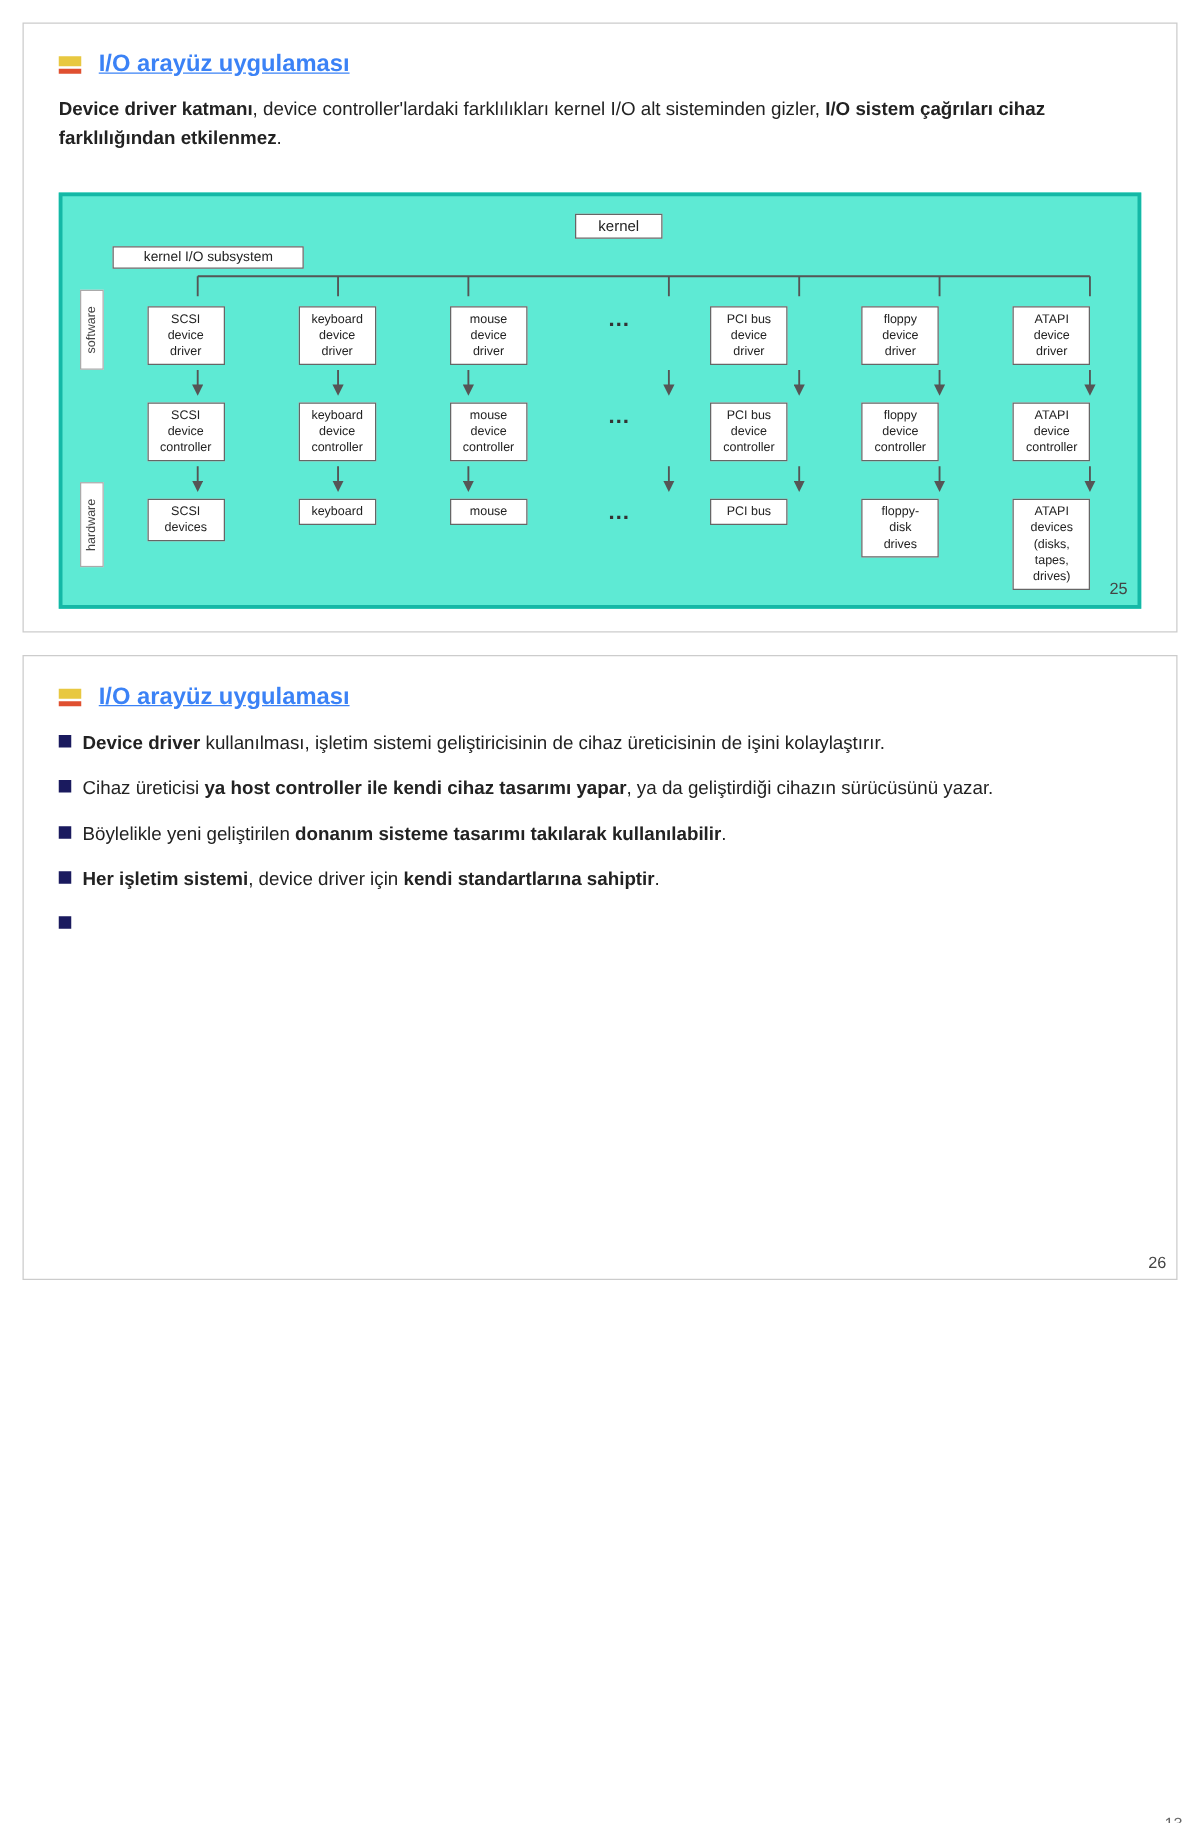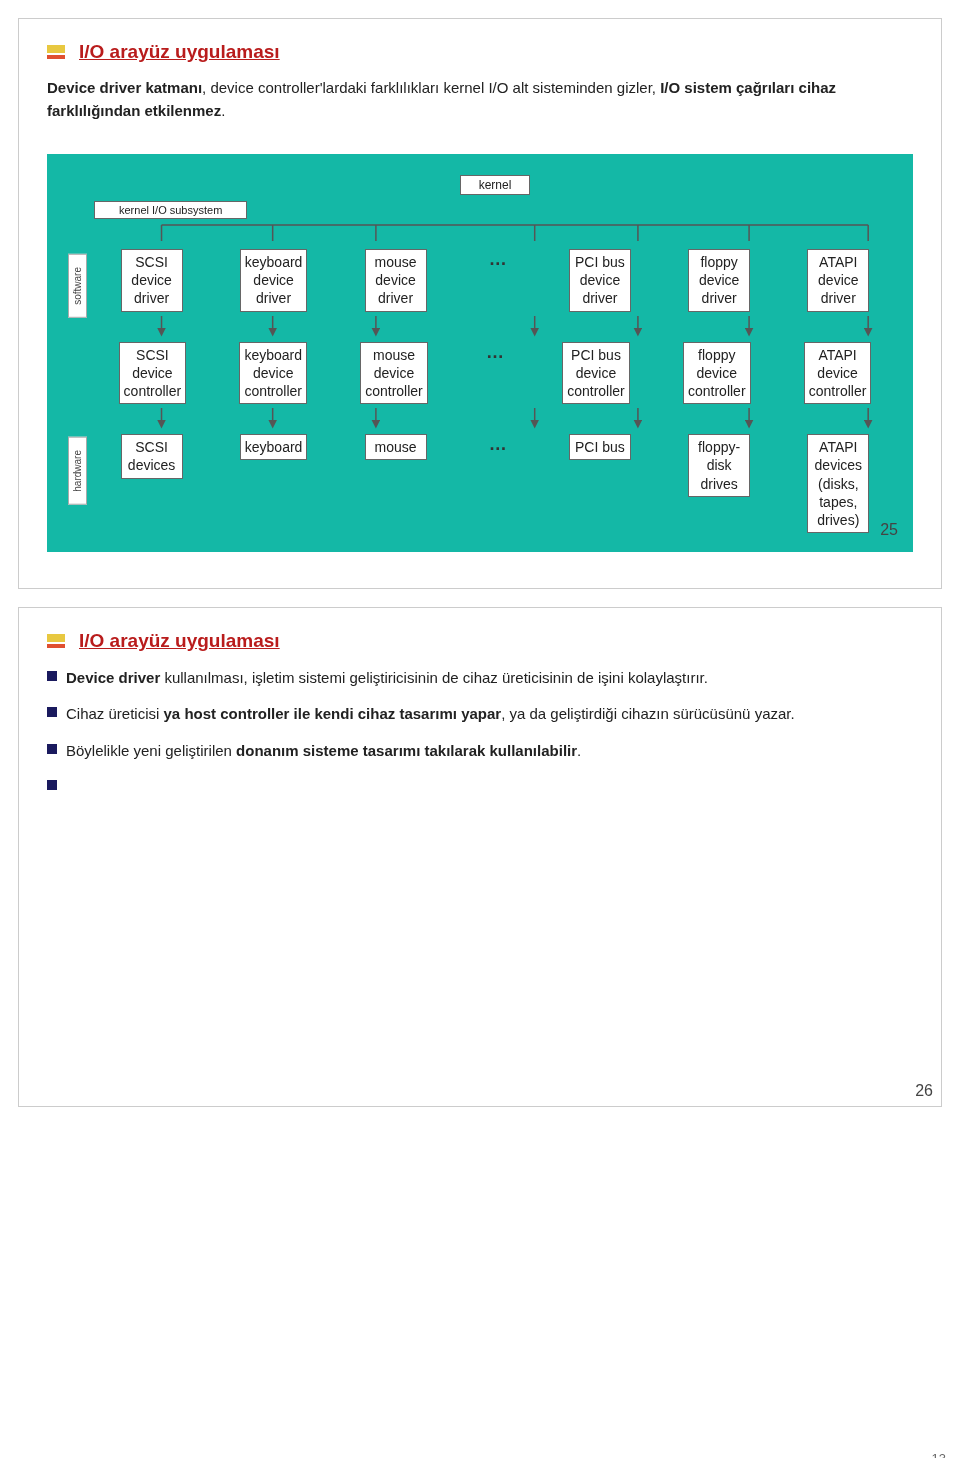--- a/index.html
+++ b/index.html
@@ -45,36 +45,36 @@
     .title-icon .bar1 {
       width: 18px; height: 8px; background: #e8c840;
     }
     .title-icon .bar2 {
       width: 18px; height: 4px; background: #e05030;
     }
 
     .slide-title h2 {
       font-size: 19px;
       font-weight: 700;
-      color: #b91c1c;
+      color: #3b82f6;
       text-decoration: underline;
     }
 
     .intro-text {
       font-size: 15px;
       margin-bottom: 32px;
       line-height: 1.5;
     }
 
     
     .diagram-container {
-      background: #14b8a6;
-      border: 7px solid #14b8a6;
+      background: #5eead4;
+      border: 3px solid #14b8a6;
       padding: 10px 10px 10px 10px;
-      margin-bottom: 18px;
+      margin-bottom: 0;
       position: relative;
     }
 
     .kernel-box {
       background: #fff;
       border: 1px solid #666;
       padding: 2px 18px;
       font-size: 12px;
       text-align: center;
     }
@@ -94,31 +94,31 @@
       justify-content: space-around;
       align-items: flex-start;
       padding: 6px 0 2px 0;
       gap: 4px;
     }
 
     .device-box {
       background: #fff;
       border: 1px solid #666;
       padding: 3px 4px;
-      font-size: 14px;
+      font-size: 10px;
       text-align: center;
       min-width: 62px;
       line-height: 1.3;
     }
 
     .slide-number {
       position: absolute;
       right: 8px;
       bottom: 6px;
-      font-size: 16px;
+      font-size: 13px;
       color: #444;
     }
 
     
     .slide2 {
       border: 1px solid #ccc;
       margin: 0 18px 18px 18px;
       padding: 22px 28px 18px 28px;
       position: relative;
       background: #fff;
@@ -315,20 +315,24 @@
       <li>
         <div class="bullet-square"></div>
         <span>Cihaz üreticisi <strong>ya host controller ile kendi cihaz tasarımı yapar</strong>, ya da geliştirdiği cihazın sürücüsünü yazar.</span>
       </li>
       <li>
         <div class="bullet-square"></div>
         <span>Böylelikle yeni geliştirilen <strong>donanım sisteme tasarımı takılarak kullanılabilir</strong>.</span>
       </li>
       <li>
         <div class="bullet-square"></div>
+        <span><strong>Her işletim sistemi</strong>, device driver için <strong>kendi standartlarına sahiptir</strong>.</span>
+      </li>
+      <li>
+        <div class="bullet-square"></div>
       </li>
     </ul>
 
     <div class="slide-number">26</div>
   </div>
 
   <div class="page-num">13</div>
 
 </div>
 

